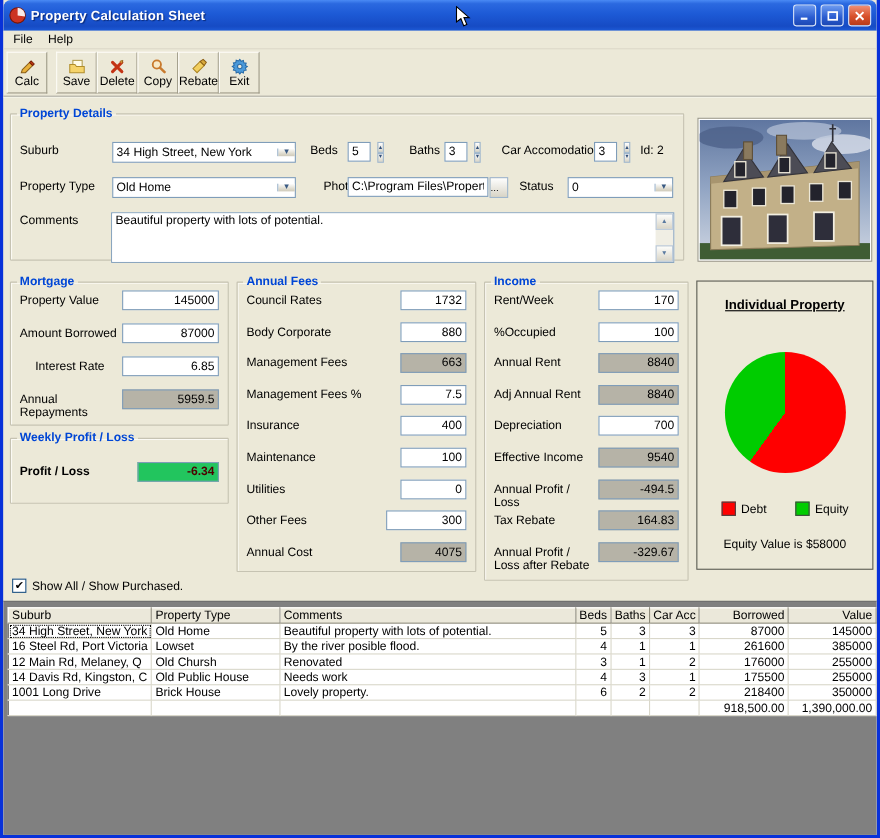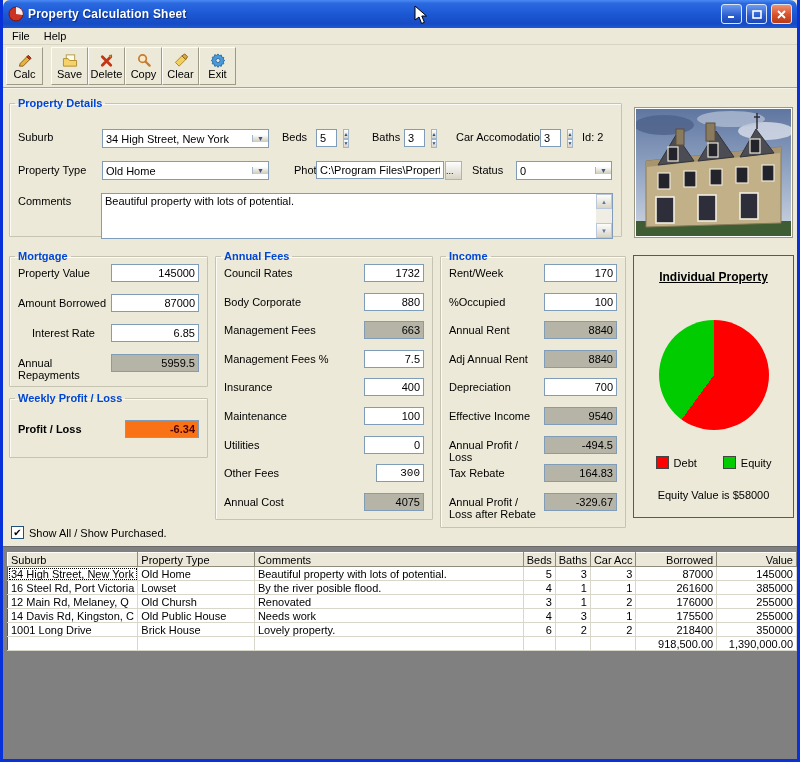--- a/index.html
+++ b/index.html
@@ -30,21 +30,21 @@
   
   .form{ flex:0 0 457px; position:relative; background:#ece9d8; }
   fieldset{ position:absolute; border:1px solid #c6c3b2; border-radius:1px;
     box-shadow:inset 1px 1px 0 #fbfaf4; padding-top:2px; }
   legend{ color:#0046d5; font-weight:bold; margin-left:5px; padding:0 3px; font-size:11px; }
   .lbl{ color:#000; }
   input,textarea{ font-family:"Liberation Sans",sans-serif; font-size:11px; outline:none; }
   .fld{ height:18px; border:1px solid #7f9db9; background:#fff; padding:0 3px; text-align:right; }
   .fld.ro{ background:#b6b3a7; }
   .fld.txt{ text-align:left; }
-  .fld.red{ background:#f97316; color:#4d0000; font-weight:bold; }
+  .fld.red{ background:#22c55e; color:#4d0000; font-weight:bold; }
   .combo{ display:inline-flex; height:19px; border:1px solid #7f9db9; background:#fff; }
   .combo .cval{ padding:2px 3px; flex:1; white-space:nowrap; overflow:hidden; }
   .cbtn{ width:16px; display:flex; align-items:center; justify-content:center; color:#3a5a83;
     background:linear-gradient(180deg,#fefefe,#dcd8ca 70%,#cfcaba); border-left:1px solid #9fb6cd; font-size:7px; }
   .spin{ display:inline-flex; flex-direction:column; width:14px; height:19px; margin-left:1px; }
   .spin div{ flex:1; display:flex; align-items:center; justify-content:center; font-size:5px; color:#33507a;
     background:linear-gradient(180deg,#fefefe,#d8d4c6); border:1px solid #9fb6cd; }
   .row-abs{ position:absolute; display:flex; align-items:center; }
   
   .frow{ display:flex; align-items:flex-start; justify-content:space-between; padding:0 8px; }
@@ -141,21 +141,21 @@
         <circle cx="6.5" cy="6" r="4" fill="#f7e9c8" stroke="#c87a2e" stroke-width="1.8"></circle>
         <path d="M9.5 9 L14 13.5" stroke="#c87a2e" stroke-width="2.4" stroke-linecap="round"></path>
       </svg>
       <span>Copy</span>
     </div>
     <div class="tbtn">
       <svg width="16" height="15" viewBox="0 0 16 16">
         <path d="M2 10 L9 3 L13 7 L6 14 Z" fill="#f2cf5e" stroke="#ab8425"></path>
         <path d="M9 3 L12 1 L15 4 L13 7 Z" fill="#d8a93c" stroke="#8a5f17"></path>
       </svg>
-      <span>Clear</span>
+      <span>Rebate</span>
     </div>
     <div class="tbtn">
       <svg width="16" height="15" viewBox="0 0 16 16">
         <path d="M8 1l1.3 1.9 2.2-.8.4 2.3 2.3.4-.8 2.2L15.3 8l-1.9 1.3.8 2.2-2.3.4-.4 2.3-2.2-.8L8 15.3l-1.3-1.9-2.2.8-.4-2.3-2.3-.4.8-2.2L.7 8l1.9-1.3-.8-2.2 2.3-.4.4-2.3 2.2.8z" fill="#4b9ada" stroke="#2a6ca8"></path>
         <circle cx="8" cy="8" r="2.2" fill="#ece9d8" stroke="#2a6ca8"></circle>
       </svg>
       <span>Exit</span>
     </div>
   </div>
 
@@ -331,21 +331,21 @@
           <div class="frow" style="height: 28.6px;">
             <span class="flabel">Maintenance</span>
             <input class="fld" readonly="" value="100" style="width: 60px;">
           </div>
           <div class="frow" style="height: 28.6px;">
             <span class="flabel">Utilities</span>
             <input class="fld" readonly="" value="0" style="width: 60px;">
           </div>
           <div class="frow" style="height: 28.6px;">
             <span class="flabel">Other Fees</span>
-            <input class="fld" readonly="" value="300" style="width: 48px; font-family: Liberation Mono, monospace;">
+            <input class="fld" readonly="" value="300" style="width: 73px;">
           </div>
           <div class="frow" style="height: 28.6px;">
             <span class="flabel">Annual Cost</span>
             <input class="fld ro" readonly="" value="4075" style="width: 60px;">
           </div>
         </div>
     </fieldset>
 
     <fieldset style="left:437px; top:161px; width:185px; height:278px;">
       <legend>Income</legend>

